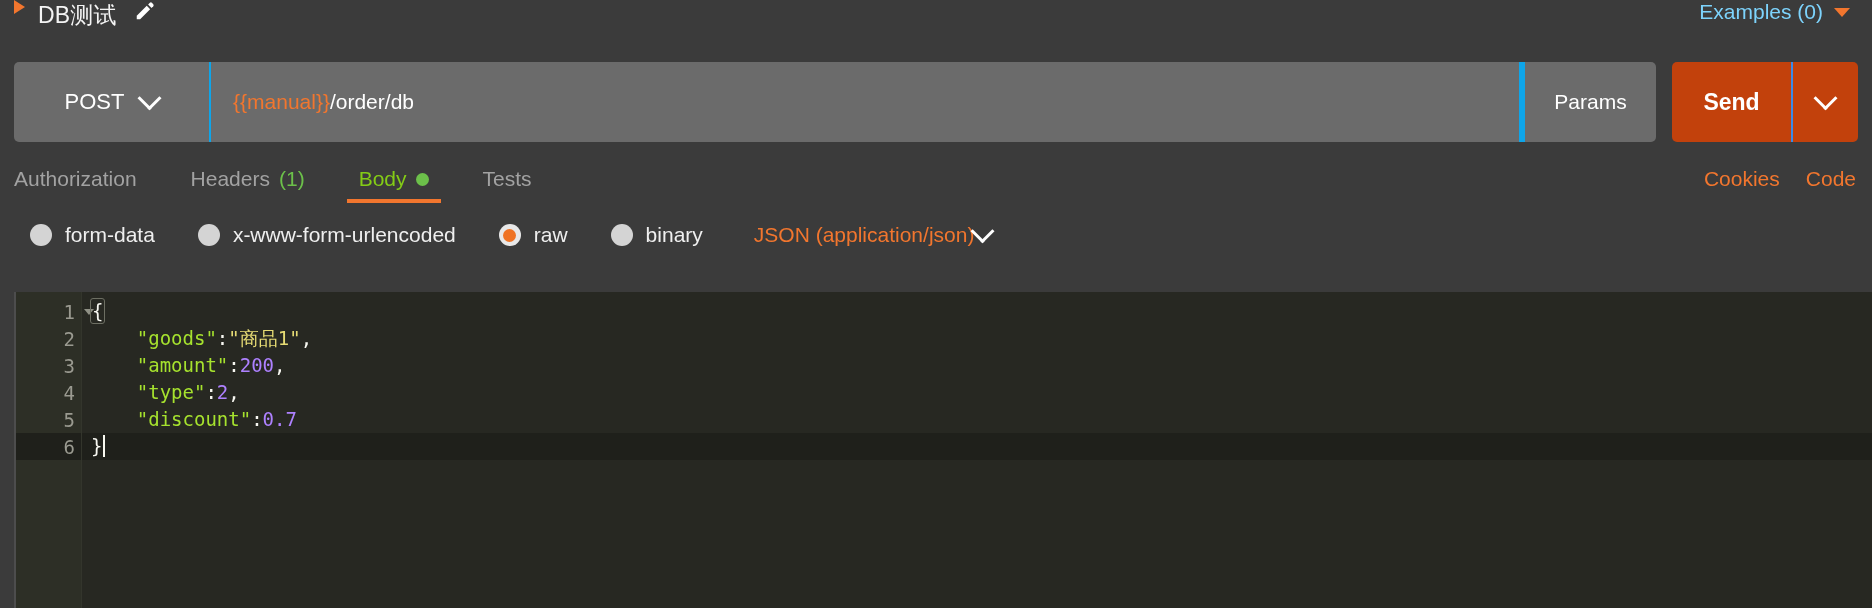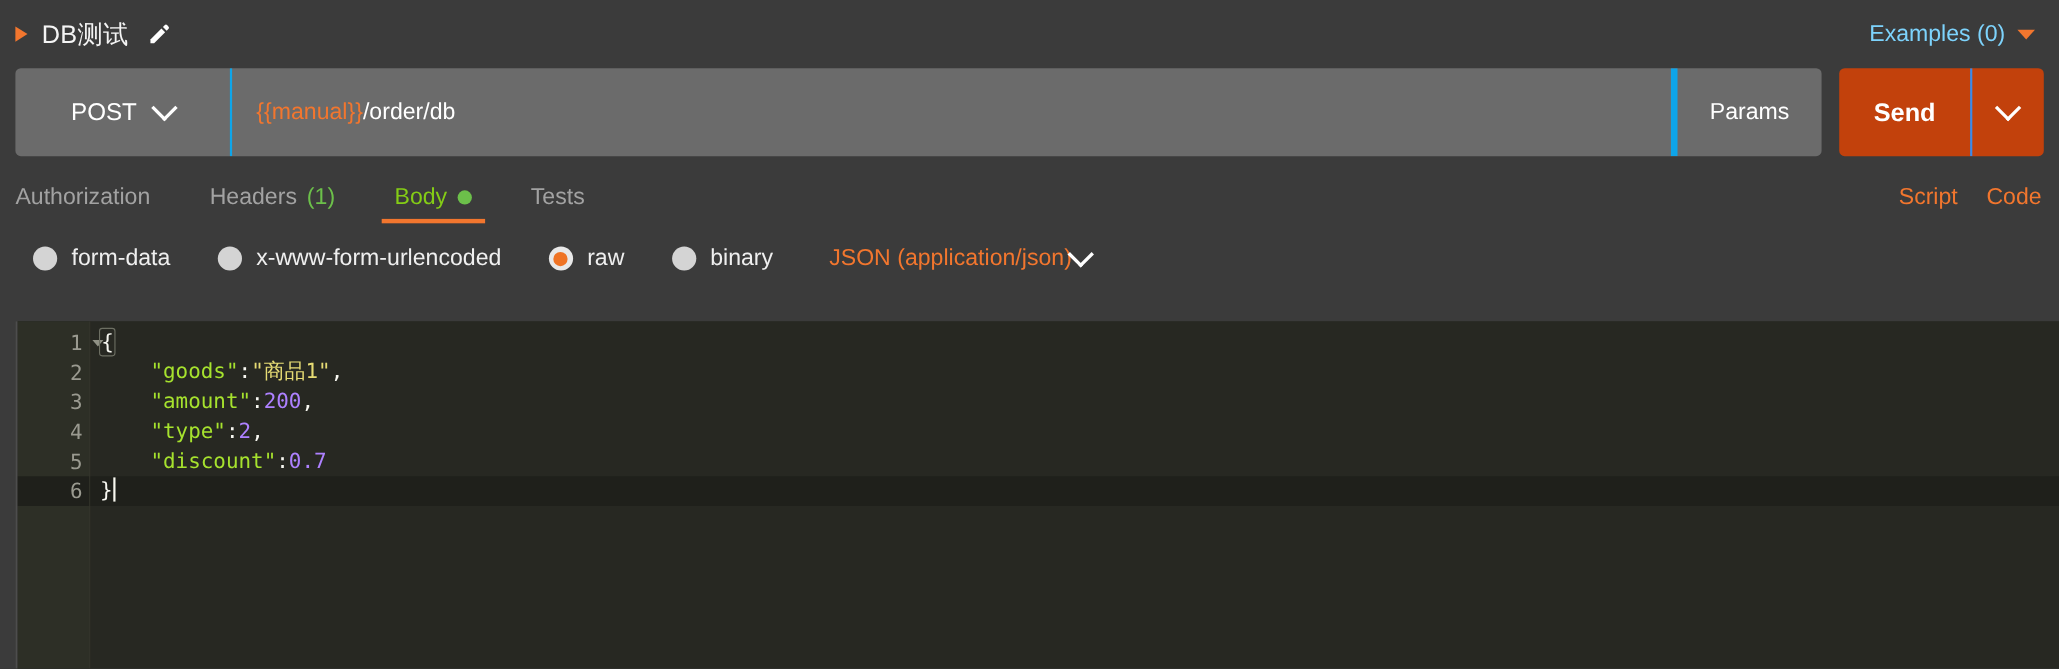--- a/index.html
+++ b/index.html
@@ -21,21 +21,21 @@
     height: 608px;
     background: #3b3b3b;
     position: relative;
     box-sizing: border-box;
   }
 
   
   .title-row {
     height: 62px;
     display: flex;
-    align-items: center;
+    align-items: flex-start;
     padding: 0 14px 0 14px;
     box-sizing: border-box;
   }
   .collapse-caret {
     width: 0; height: 0;
     border-left: 11px solid #f2762e;
     border-top: 7px solid transparent;
     border-bottom: 7px solid transparent;
     margin-right: 13px;
     flex: 0 0 auto;
@@ -414,21 +414,21 @@
     </div>
     <div class="tab active">
       <span>Body</span>
       <span class="green-dot"></span>
     </div>
     <div class="tab">
       <span>Tests</span>
     </div>
     <div class="tabs-spacer"></div>
     <div class="tabs-right">
-      <span>Script</span>
+      <span>Cookies</span>
       <span>Code</span>
     </div>
   </div>
 
   <div class="bodytype-row">
     <label class="radio-item">
       <span class="radio"></span>
       <span>form-data</span>
     </label>
     <label class="radio-item">

